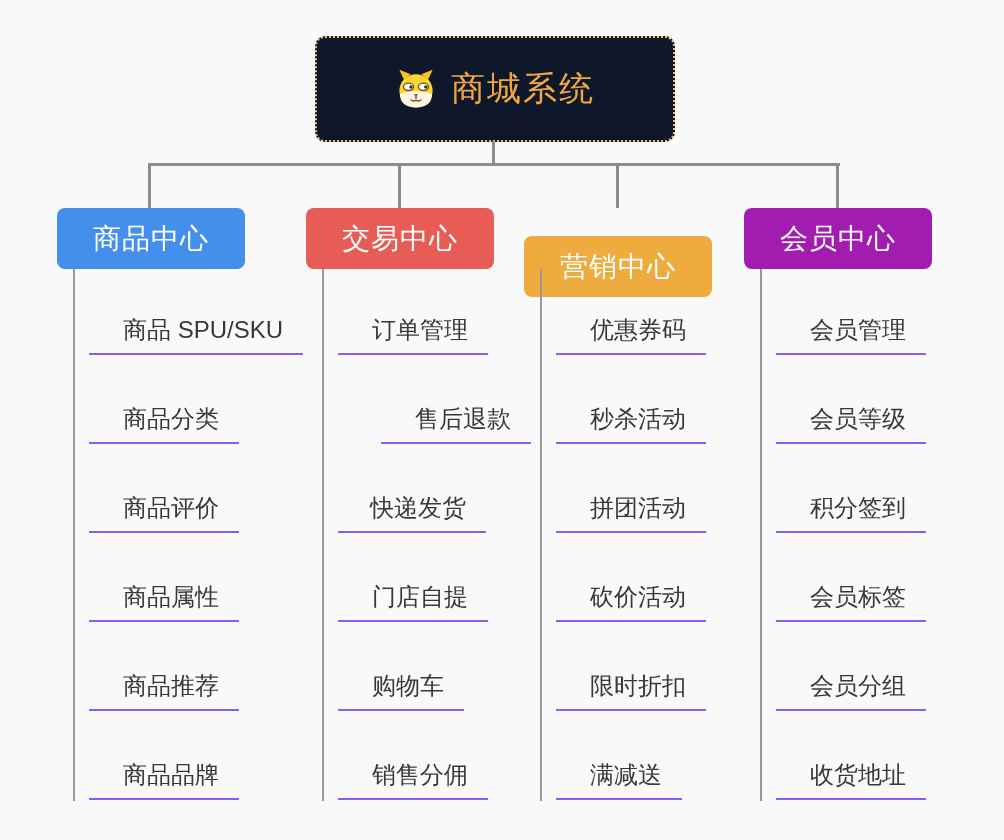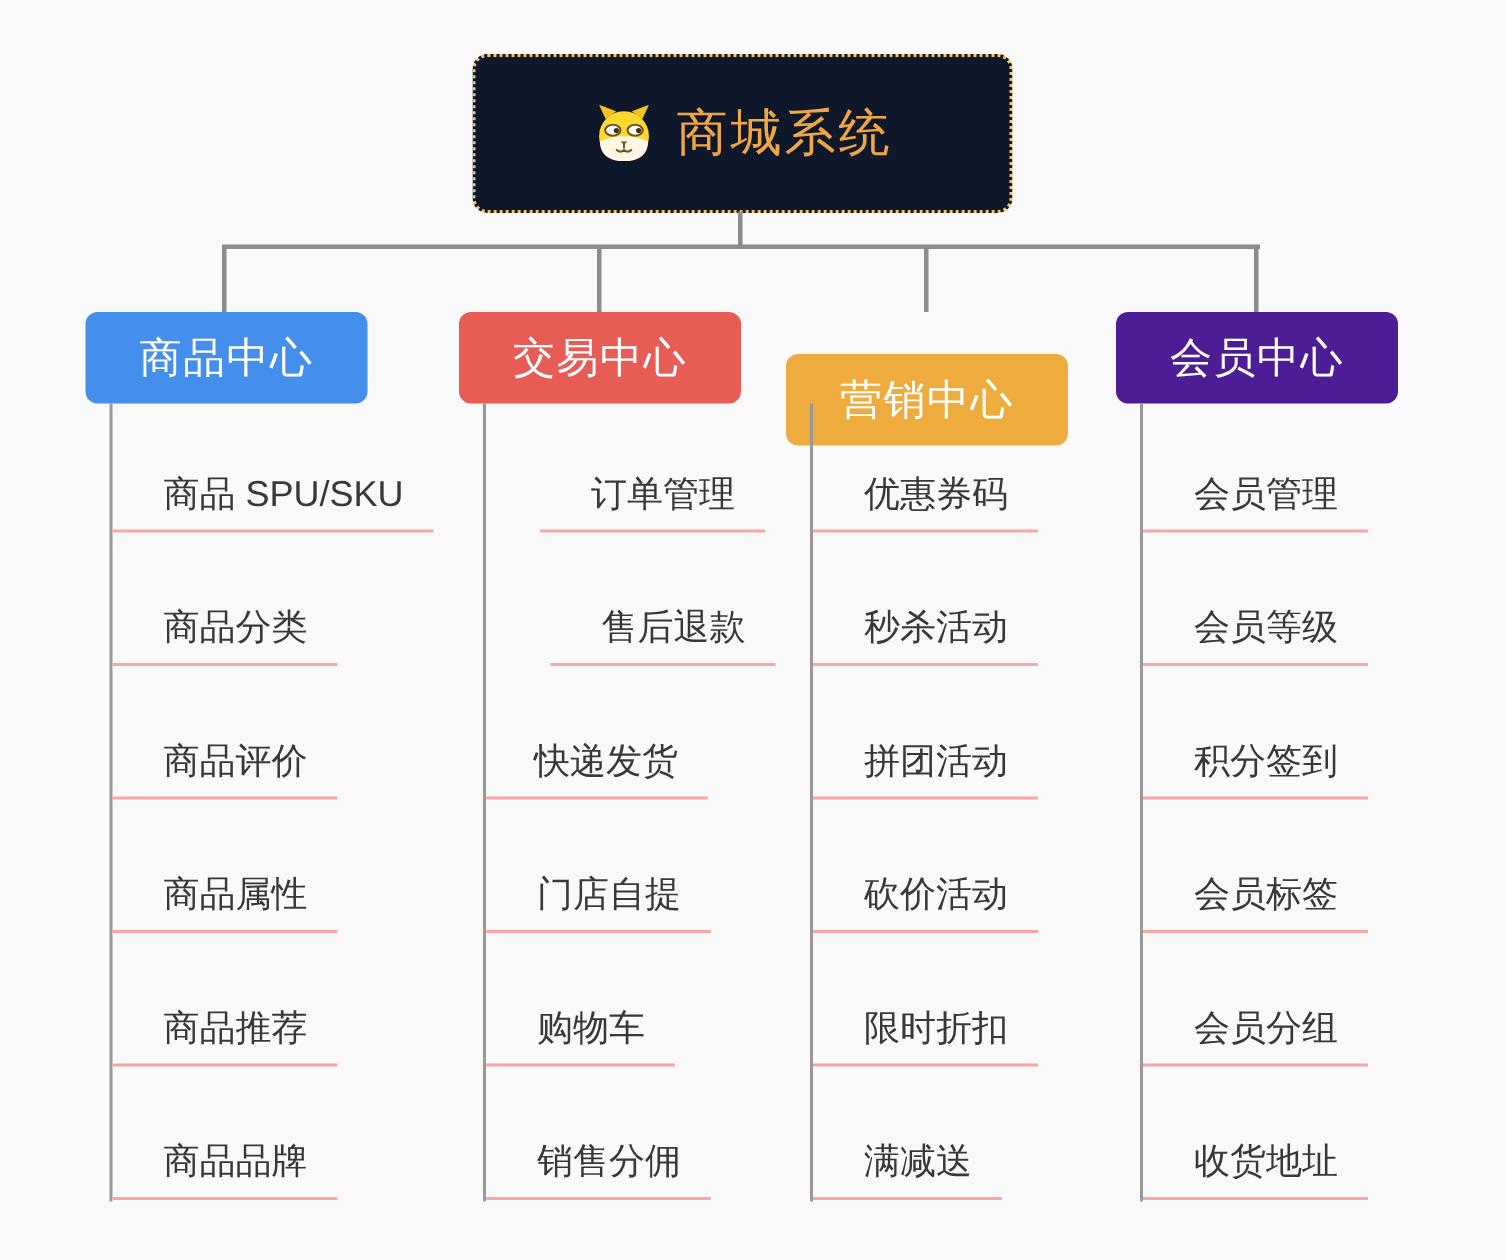--- a/index.html
+++ b/index.html
@@ -24,23 +24,23 @@
   
   .branch-header{
     position:absolute;top:208px;width:188px;height:61px;border-radius:8px;
     color:#ffffff;font-size:28px;text-align:center;line-height:61px;
     letter-spacing:1px;
   }
   
   .column{position:absolute;top:269px;}
   .spine{position:absolute;left:0;top:0;width:2px;height:532px;background:#999999;}
   .item{
-    position:absolute;left:2px;white-space:nowrap;
+    position:absolute;left:16px;white-space:nowrap;
     font-size:24px;line-height:36px;color:#36383c;
-    padding:0 20px 5px 34px;border-bottom:2px solid #fca5a5;
+    padding:0 20px 5px 34px;border-bottom:2px solid #8b5cf6;
   }
 </style>
 </head>
 <body>
 
 <div class="canvas">
 
   <div class="root-node">
     <span style="display:flex;">
       <svg width="42" height="42" viewBox="0 0 48 48" aria-hidden="true">
@@ -64,35 +64,35 @@
   <div class="line root-stub"></div>
   <div class="line h-line"></div>
   <div class="line drop" style="left:148px;"></div>
   <div class="line drop" style="left:398px;"></div>
   <div class="line drop" style="left:616px;"></div>
   <div class="line drop" style="left:836px;"></div>
 
   <div class="branch-header" style="left: 57px; background: rgb(68, 143, 235);">商品中心</div>
   <div class="branch-header" style="left: 306px; background: rgb(231, 92, 85);">交易中心</div>
   <div class="branch-header" style="left: 524px; background: rgb(238, 172, 63); margin-top: 28px;">营销中心</div>
-  <div class="branch-header" style="left: 744px; background: #4c1d95;">会员中心</div>
+  <div class="branch-header" style="left: 744px; background: #a21caf;">会员中心</div>
 
   <div class="column" style="left:73px;">
     <div class="spine"></div>
     <div class="item" style="top:43px;">商品 SPU/SKU</div>
     <div class="item" style="top:132px;">商品分类</div>
     <div class="item" style="top:221px;">商品评价</div>
     <div class="item" style="top:310px;">商品属性</div>
     <div class="item" style="top:399px;text-align:right;">商品推荐</div>
     <div class="item" style="top:488px;">商品品牌</div>
   </div>
 
   <div class="column" style="left:322px;">
     <div class="spine"></div>
-    <div class="item" style="top:43px;margin-left:36px;">订单管理</div>
+    <div class="item" style="top:43px;">订单管理</div>
     <div class="item" style="top:132px;margin-left:43px;">售后退款</div>
     <div class="item" style="top:221px;padding-left:32px;">快递发货</div>
     <div class="item" style="top:310px;">门店自提</div>
     <div class="item" style="top:399px;">购物车</div>
     <div class="item" style="top:488px;">销售分佣</div>
   </div>
 
   <div class="column" style="left:540px;">
     <div class="spine"></div>
     <div class="item" style="top:43px;">优惠券码</div>

